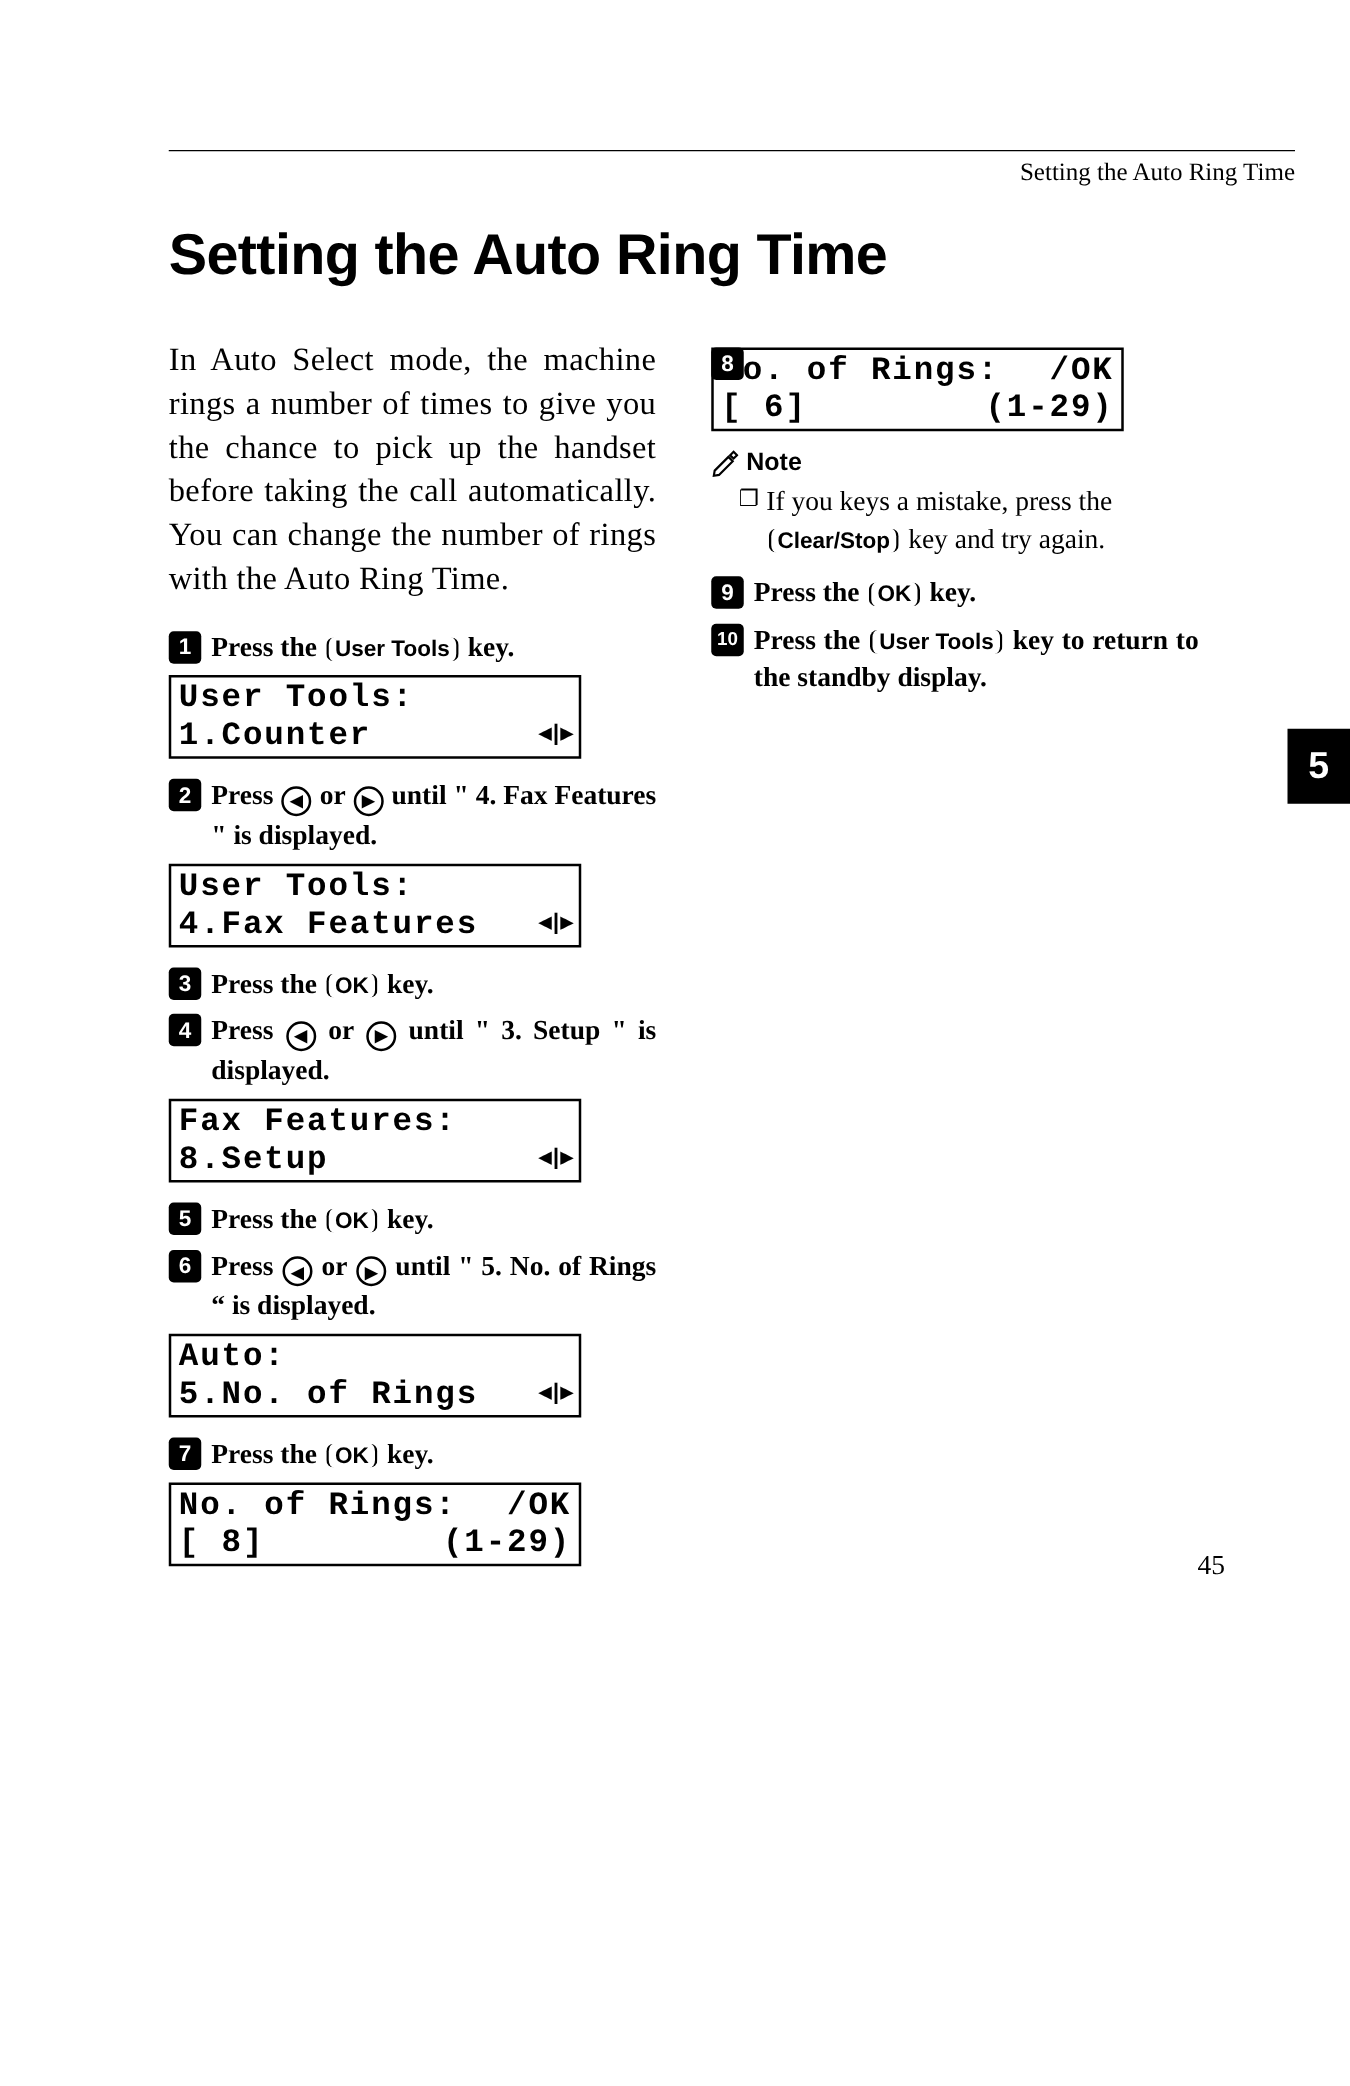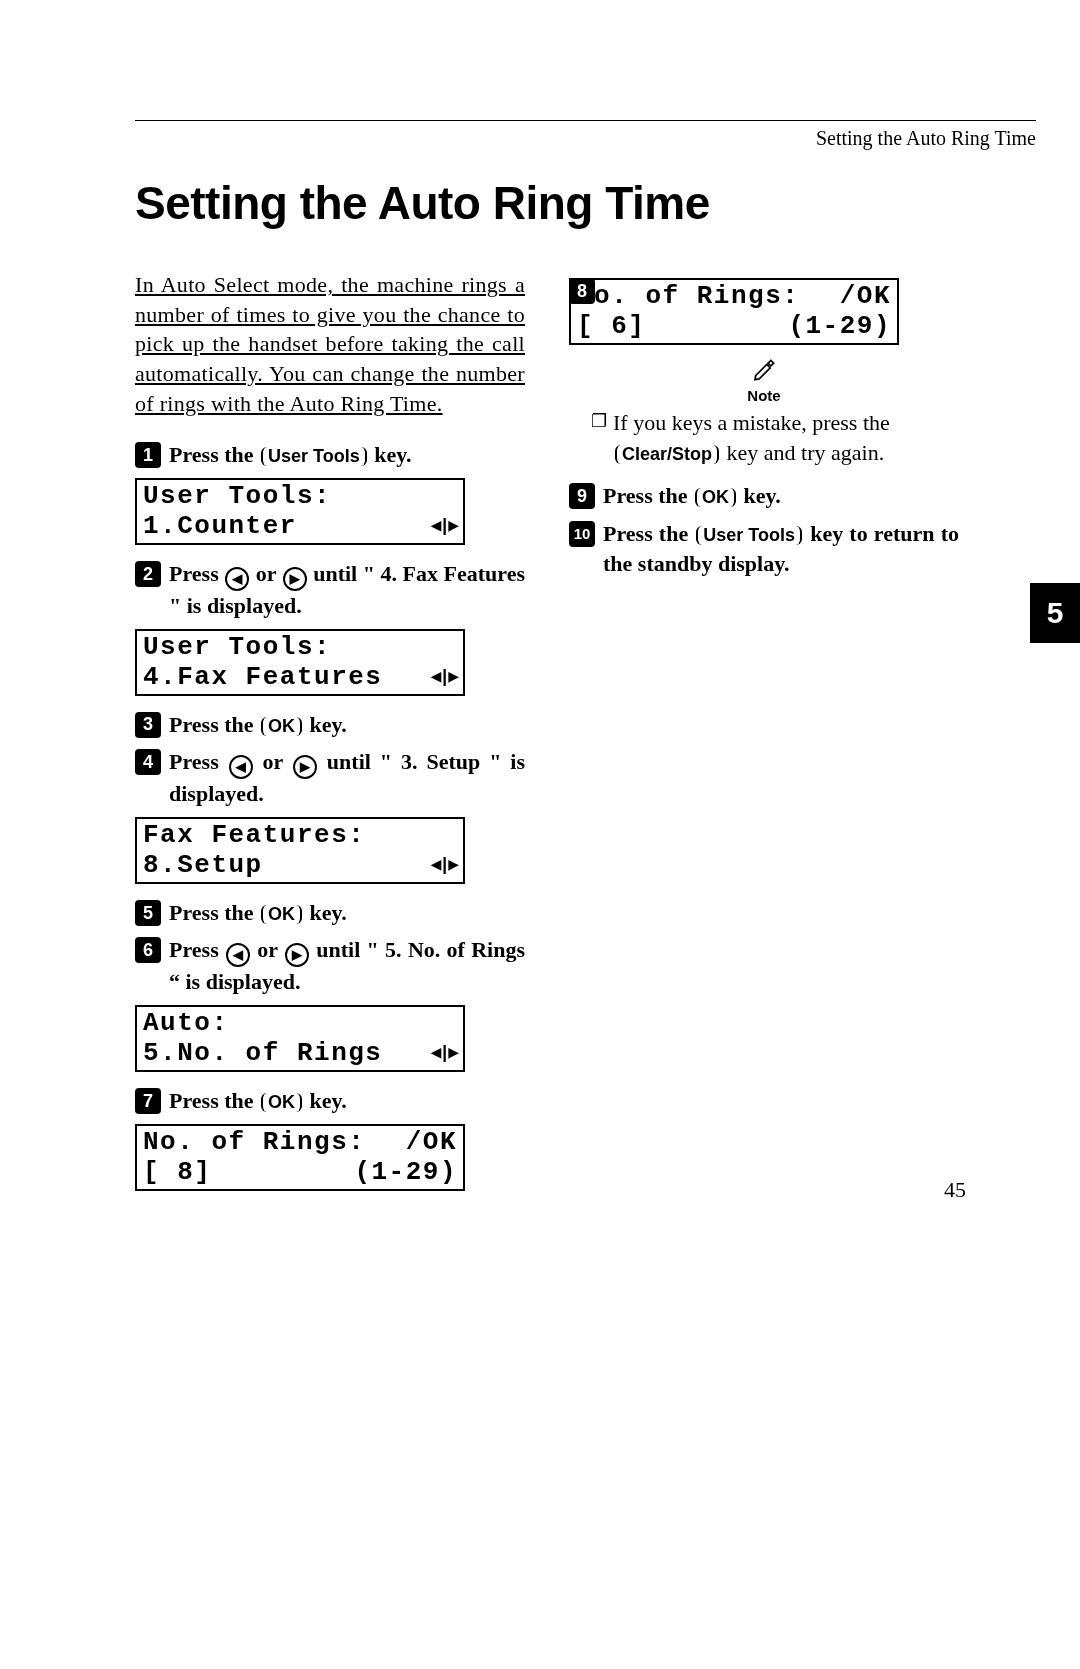--- a/index.html
+++ b/index.html
@@ -33,26 +33,25 @@
     letter-spacing:-0.5px;
   }
   .cols{
     display:flex;
     gap:44px;
   }
   .col{
     width:390px;
   }
   .intro{
-    font-size:22px;
+    font-size:26px;
     line-height:1.35;
     text-align:justify;
     margin:0 0 22px 0;
     letter-spacing:0.3px;
-    text-decoration:underline;
   }
   .step{
     font-size:22px;
     font-weight:700;
     line-height:1.35;
     text-align:justify;
     margin:6px 0 8px 0;
     padding-left:34px;
     position:relative;
   }
@@ -117,23 +116,22 @@
     justify-content:space-between;
     white-space:pre;
   }
   .lcd-nav{font-size:18px;letter-spacing:-2px;}
   .note-head{
     display:flex;
     align-items:center;
     gap:6px;
     font-family:Helvetica,Arial,sans-serif;
     font-weight:700;
-    font-size:15px;
+    font-size:20px;
     margin:10px 0 4px 0;
-    flex-direction:column;
   }
   .pencil-icon{
     width:22px;height:22px;
   }
   .note-list{
     list-style:none;
     padding:0 0 0 22px;
     margin:0 0 14px 0;
     font-size:22px;
     line-height:1.35;
@@ -159,21 +157,21 @@
     font-family:Helvetica,Arial,sans-serif;
     font-weight:700;
     font-size:30px;
     display:flex;
     align-items:center;
     justify-content:center;
   }
   .page-num{
     position:absolute;
     bottom:62px;
-    right:114px;
+    right:100px;
     font-size:22px;
   }
 </style>
 </head>
 <body>
 
 <div class="page">
 
   <div class="header-line"></div>
   <div class="header-row">

